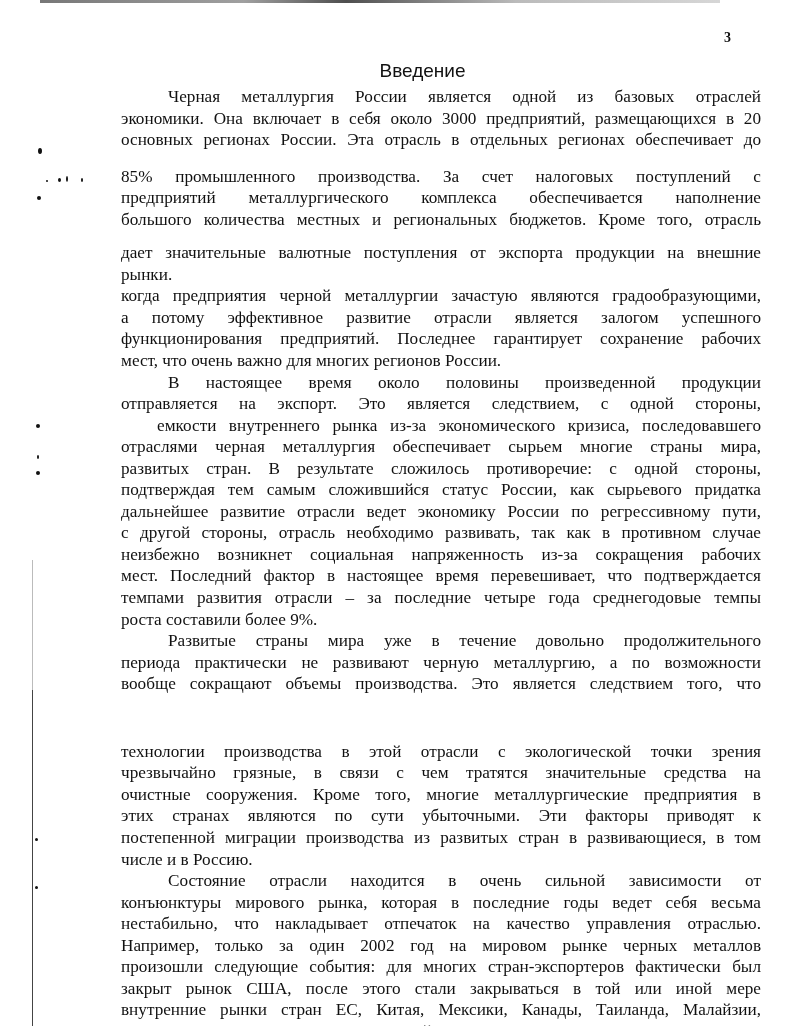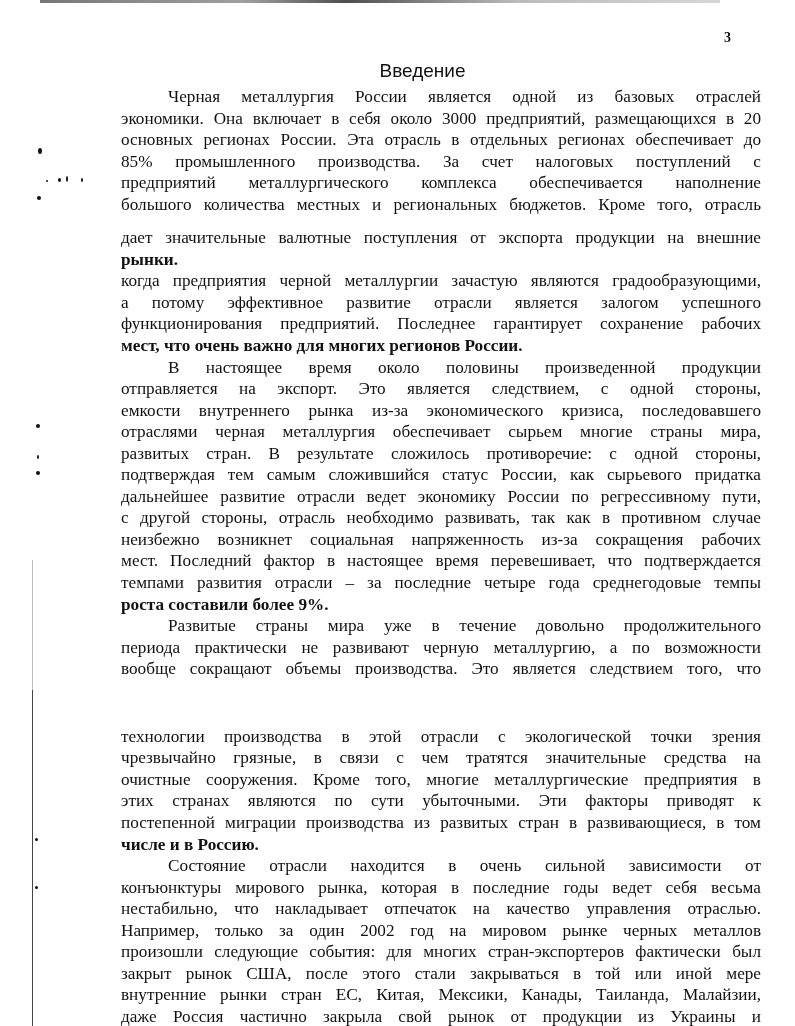--- a/index.html
+++ b/index.html
@@ -17,21 +17,21 @@
     position: absolute; left: 0; width: 845px; top: 60px; text-align: center;
     font-family: "Liberation Sans", sans-serif; font-size: 19px; color: #111;
   }
   .body-text {
     position: absolute; left: 121px; top: 86px; width: 640px;
     font-family: "Liberation Serif", serif; font-size: 17.2px; line-height: 21.55px;
     color: #111; text-align: justify;
   }
   .para { margin: 0; text-indent: 47px; }
   .line { display: block; text-align: justify; text-align-last: justify; white-space: nowrap; }
-  .line.last { text-align-last: left; font-weight: bold; }
+  .line.last { text-align-last: left; }
   .para .line:not(:first-child) { text-indent: 0; }
   .margin-line {
     position: absolute; left: 32px; top: 690px; width: 1px; height: 336px; background: #444;
   }
   .margin-line.faint { top: 560px; height: 130px; background: #bbb; }
   .speck { position: absolute; background: #111; border-radius: 50%; }
 </style>
 </head>
 <body>
 
@@ -52,36 +52,36 @@
 <div class="speck" style="left:35px;top:886px;width:3px;height:3px;"></div>
 
 <div class="page-number">3</div>
 <div class="title">Введение</div>
 
 <div class="body-text" id="body-text">
     <div class="para">
       <span class="line">Черная металлургия России является одной из базовых отраслей</span>
       <span class="line" style="text-indent: 0px;">экономики. Она включает в себя около 3000 предприятий, размещающихся в 20</span>
       <span class="line" style="text-indent: 0px;">основных регионах России. Эта отрасль в отдельных регионах обеспечивает до</span>
-      <span class="line" style="text-indent: 0px;">85% промышленного производства. За счет налоговых поступлений с</span>
+      <span class="line" style="text-indent: 0px; margin-top: 15px;">85% промышленного производства. За счет налоговых поступлений с</span>
       <span class="line" style="text-indent: 0px;">предприятий металлургического комплекса обеспечивается наполнение</span>
       <span class="line" style="text-indent: 0px;">большого количества местных и региональных бюджетов. Кроме того, отрасль</span>
       <span class="line" style="text-indent: 0px; margin-top: 12px;">дает значительные валютные поступления от экспорта продукции на внешние</span>
       <span class="line last" style="text-indent: 0px;">рынки.</span>
     </div>
     <div class="para">
       <span class="line" style="text-indent: 0px;">когда предприятия черной металлургии зачастую являются градообразующими,</span>
       <span class="line" style="text-indent: 0px;">а потому эффективное развитие отрасли является залогом успешного</span>
       <span class="line" style="text-indent: 0px;">функционирования предприятий. Последнее гарантирует сохранение рабочих</span>
       <span class="line last" style="text-indent: 0px;">мест, что очень важно для многих регионов России.</span>
     </div>
     <div class="para">
       <span class="line">В настоящее время около половины произведенной продукции</span>
       <span class="line" style="text-indent: 0px;">отправляется на экспорт. Это является следствием, с одной стороны,</span>
-      <span class="line" style="text-indent: 0px;">емкости внутреннего рынка из-за экономического кризиса, последовавшего</span>
+      <span class="line" style="text-indent: 0px; margin-left: 36px;">емкости внутреннего рынка из-за экономического кризиса, последовавшего</span>
       <span class="line" style="text-indent: 0px;">отраслями черная металлургия обеспечивает сырьем многие страны мира,</span>
       <span class="line" style="text-indent: 0px;">развитых стран. В результате сложилось противоречие: с одной стороны,</span>
       <span class="line" style="text-indent: 0px;">подтверждая тем самым сложившийся статус России, как сырьевого придатка</span>
       <span class="line" style="text-indent: 0px;">дальнейшее развитие отрасли ведет экономику России по регрессивному пути,</span>
       <span class="line" style="text-indent: 0px;">с другой стороны, отрасль необходимо развивать, так как в противном случае</span>
       <span class="line" style="text-indent: 0px;">неизбежно возникнет социальная напряженность из-за сокращения рабочих</span>
       <span class="line" style="text-indent: 0px;">мест. Последний фактор в настоящее время перевешивает, что подтверждается</span>
       <span class="line" style="text-indent: 0px;">темпами развития отрасли – за последние четыре года среднегодовые темпы</span>
       <span class="line last" style="text-indent: 0px;">роста составили более 9%.</span>
     </div>

